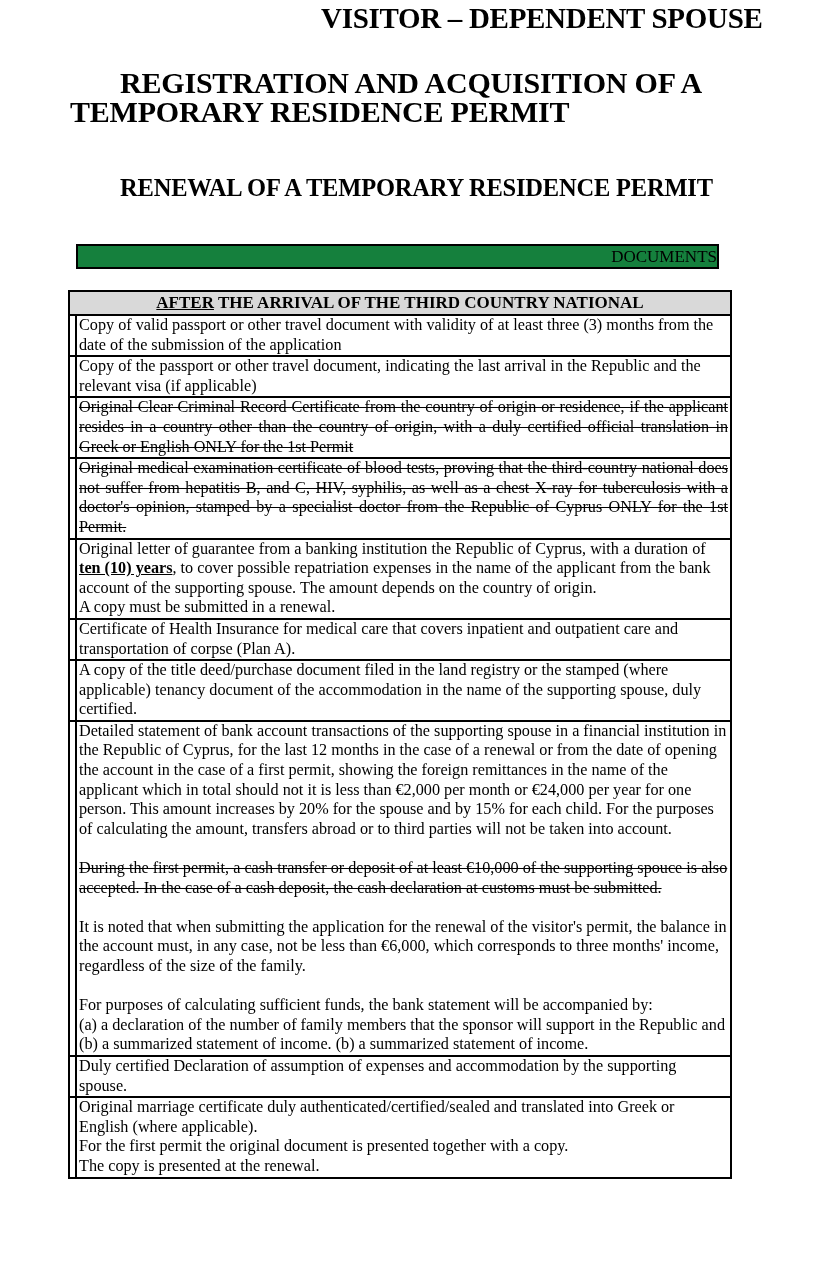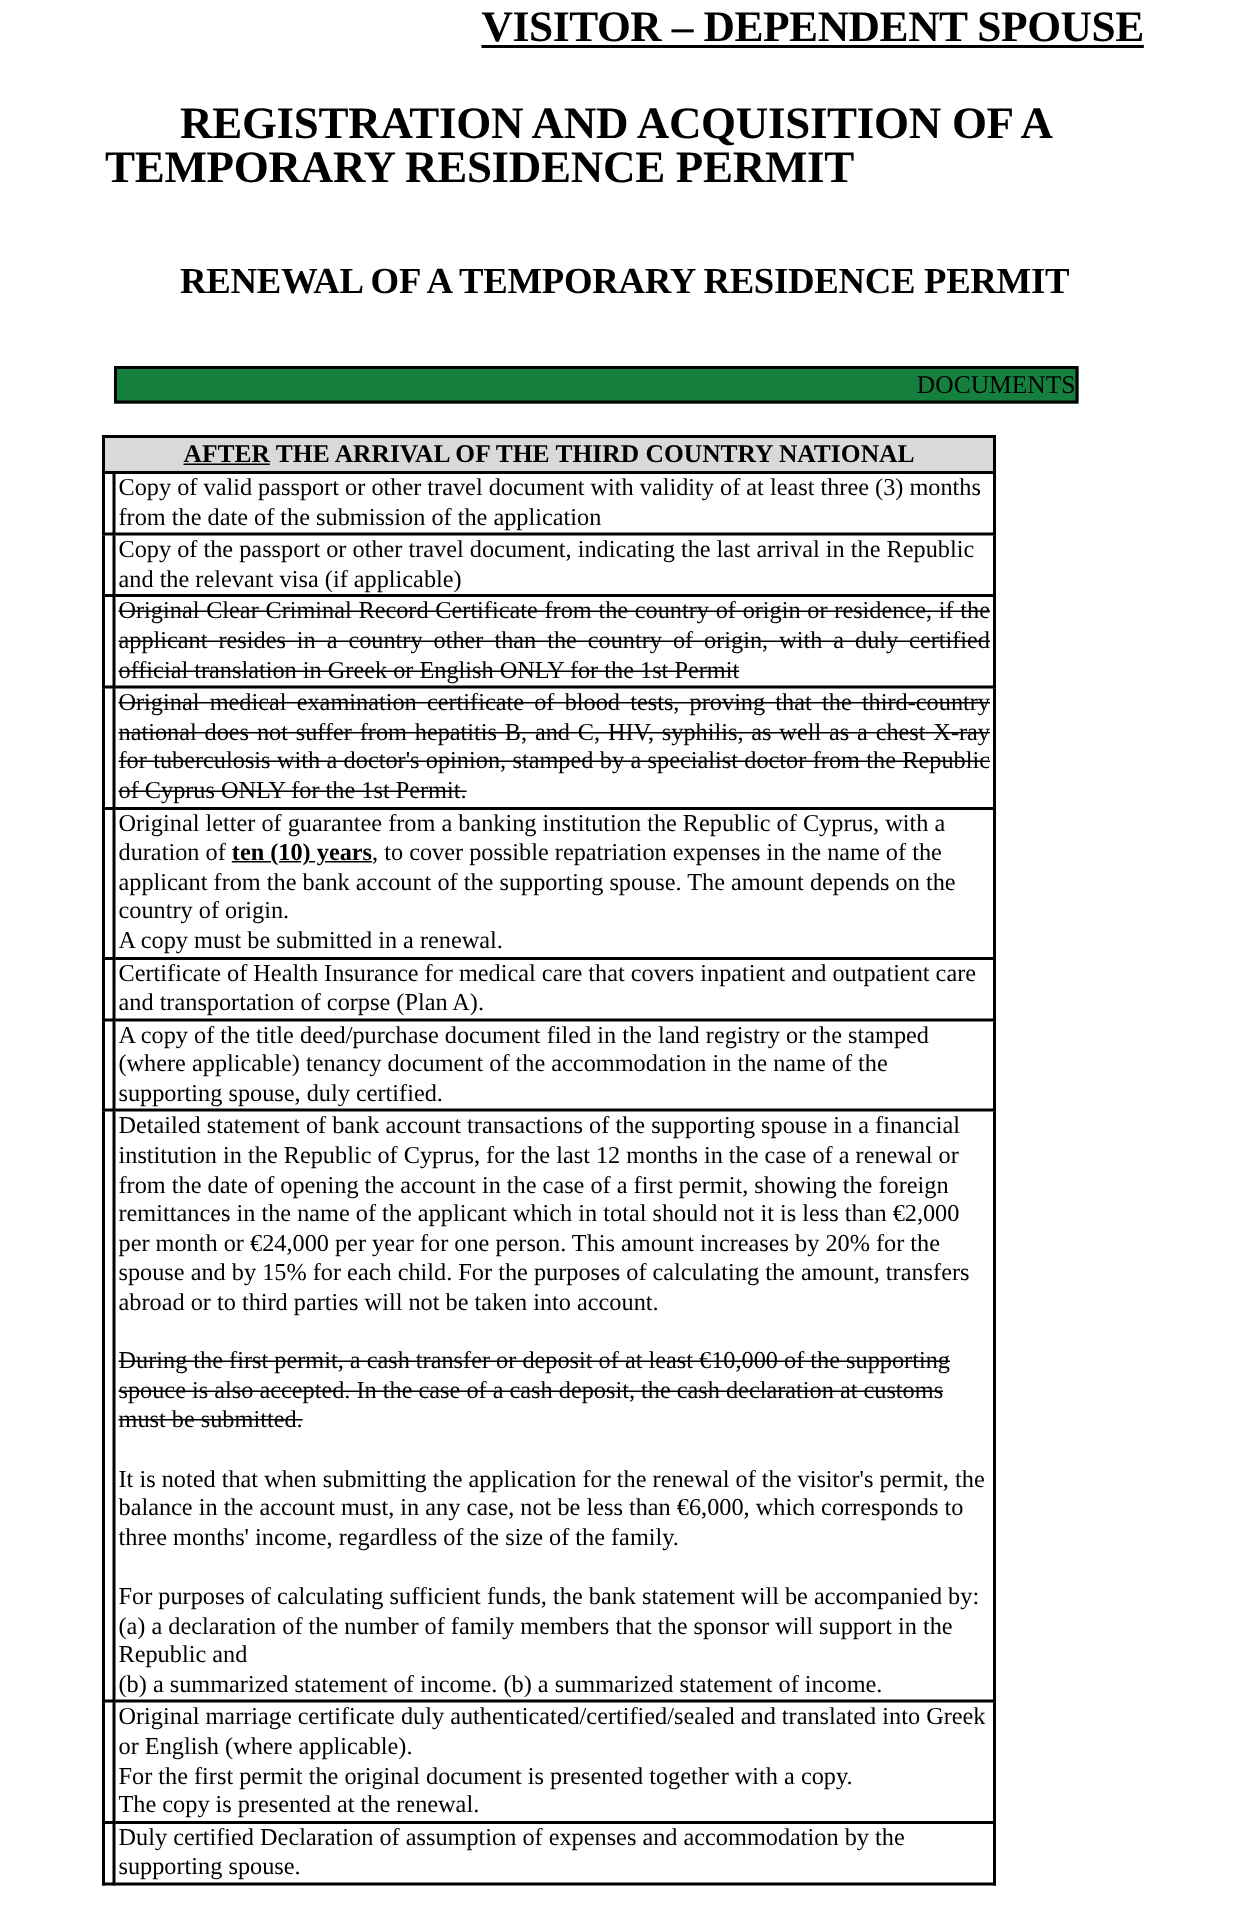--- a/index.html
+++ b/index.html
@@ -2,40 +2,40 @@
 <html><head>
 <meta charset="utf-8">
 <style>
   html, body { margin: 0; padding: 0; background: #ffffff; }
   body {
     width: 834px; height: 1280px; position: relative; overflow: hidden;
     font-family: "Liberation Serif", "DejaVu Serif", serif; color: #000;
   }
   .title-main {
     position: absolute; left: 321px; top: 2px;
-    font-size: 29px; font-weight: bold; text-decoration: underline;
+    font-size: 29px; font-weight: bold; 
     text-decoration-thickness: 2px; text-underline-offset: 3px;
     letter-spacing: -0.3px; white-space: nowrap;
   }
   .subtitle-1 {
     position: absolute; left: 70px; top: 68px; width: 640px;
     font-size: 30px; font-weight: bold; line-height: 29px;
     text-indent: 50px; letter-spacing: -0.2px;
   }
   .subtitle-2 {
     position: absolute; left: 120px; top: 156px;
     font-size: 24.5px; font-weight: bold; white-space: nowrap; letter-spacing: -0.2px; margin-top: 18px;
   }
   .docs-box {
     position: absolute; left: 76px; top: 244px; width: 637px; height: 21px;
     background: #15803d; border: 2px solid #000;
     font-size: 17px; font-weight: normal; line-height: 21px; padding-left: 2px; text-align: right;
   }
   table.docs {
-    position: absolute; left: 68px; top: 290px; width: 596px;
+    position: absolute; left: 68px; top: 290px; width: 664px;
     border-collapse: collapse; font-size: 16.2px; line-height: 19.6px;
   }
   table.docs td { border: 2px solid #000; vertical-align: top; padding: 0 2px 0 2px; }
   table.docs td.lead { width: 5px; padding: 0; border-right: 2px solid #000; }
   table.docs th {
     border: 2px solid #000; background: #d9d9d9; font-size: 17px;
     font-weight: bold; text-align: center; height: 22px; line-height: 22px; padding: 0;
   }
   .u { text-decoration: underline; }
   .strike { text-decoration: line-through; text-align: justify; margin-top: 40px; }
@@ -97,24 +97,24 @@
       <span class="gap"></span>
       <span class="para">It is noted that when submitting the application for the renewal of the visitor's permit, the balance in the account must, in any case, not be less than €6,000, which corresponds to three months' income, regardless of the size of the family.</span>
       <span class="gap"></span>
       <span class="para">For purposes of calculating sufficient funds, the bank statement will be accompanied by:</span>
       <span class="para">(a) a declaration of the number of family members that the sponsor will support in the Republic and</span>
       <span class="para">(b) a summarized statement of income. (b) a summarized statement of income.</span>
     </td>
   </tr>
   <tr>
     <td class="lead"></td>
+    <td>Duly certified Declaration of assumption of expenses and accommodation by the supporting spouse.</td>
+  </tr>
+  <tr>
+    <td class="lead"></td>
     <td>
       <span class="para">Original marriage certificate duly authenticated/certified/sealed and translated into Greek or English (where applicable).</span>
       <span class="para">For the first permit the original document is presented together with a copy.</span>
       <span class="para">The copy is presented at the renewal.</span>
     </td>
   </tr>
-  <tr>
-    <td class="lead"></td>
-    <td>Duly certified Declaration of assumption of expenses and accommodation by the supporting spouse.</td>
-  </tr>
 </tbody>
   </table>
 
 </body></html>

